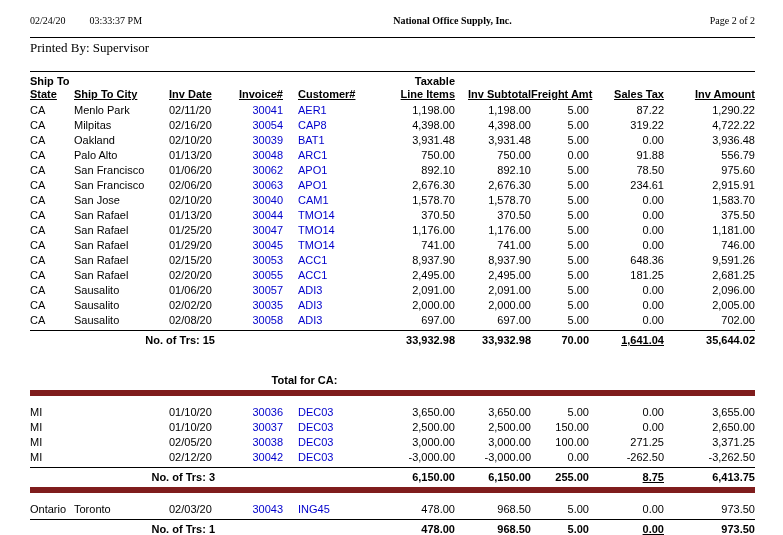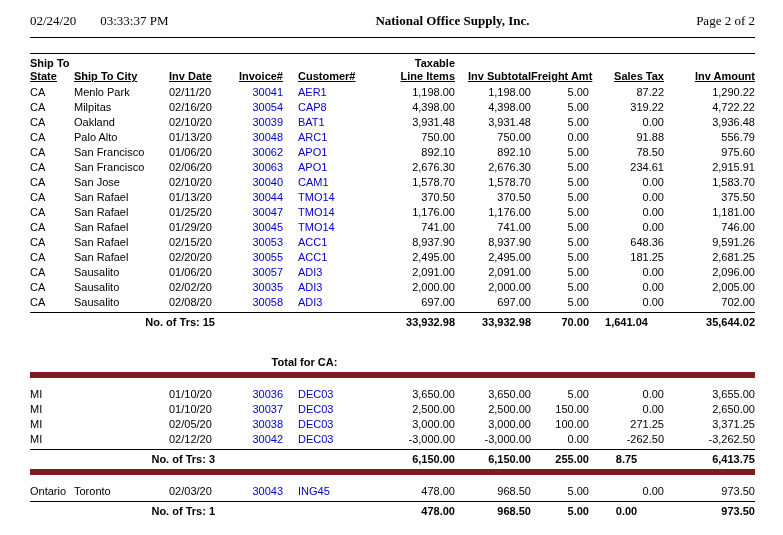--- a/index.html
+++ b/index.html
@@ -6,21 +6,21 @@
   html, body { margin: 0; padding: 0; background: #fff; }
   .page {
     width: 783px; height: 535px; background: #fff; overflow: hidden;
     font-family: "Liberation Sans", sans-serif; font-size: 11px; color: #000;
     padding: 0 28px 0 30px; position: relative;
   }
 
   
   .tophead {
     display: flex; align-items: baseline; padding-top: 13px;
-    font-family: "Liberation Serif", serif; font-size: 13px; line-height: 16px;
+    font-family: "Liberation Serif", serif; font-size: 10px; line-height: 16px;
   }
   .th-left { width: 230px; }
   .th-left .time { margin-left: 24px; }
   .th-center { flex: 1; text-align: center; font-weight: bold; }
   .th-right { width: 110px; text-align: right; }
   .rule1 { border-top: 1px solid #000; margin-top: 8px; }
   .printedby { font-family: "Liberation Serif", serif; font-size: 13px; line-height: 16px; margin-top: 2px; }
   .title {
     text-align: center; font-family: "Liberation Serif", serif; font-weight: bold;
     font-size: 17px; line-height: 21px; margin-top: 3px;
@@ -53,38 +53,39 @@
 
   .summary {
     margin-top: 2px; border-top: 1px solid #000; border-bottom: 6px solid #7f1d1d;
     font-weight: bold; padding: 2px 0; line-height: 15px;
   }
   .summary .trs    { grid-row: 1; grid-column: 2 / 4; text-align: right; padding-right: 16px; }
   .summary .tlabel { grid-row: 1; grid-column: 4 / 7; text-align: center; padding-right: 77px; margin-top: 40px; }
   .summary .sv1 { grid-row: 1; grid-column: 6 / 7;  text-align: right; }
   .summary .sv2 { grid-row: 1; grid-column: 7 / 8;  text-align: right; }
   .summary .sv3 { grid-row: 1; grid-column: 8 / 9;  text-align: right; }
-  .summary .sv4 { grid-row: 1; grid-column: 9 / 10; text-align: center; }
+  .summary .sv4 { grid-row: 1; grid-column: 9 / 10; text-align: right; text-decoration: underline; }
   .summary .sv5 { grid-row: 1; grid-column: 10 / 11; text-align: right; }
 </style>
 </head>
 <body>
 
 <div class="page">
 
   <div class="tophead">
     <div class="th-left">
       <span>02/24/20</span><span class="time">03:33:37 PM</span>
     </div>
     <div class="th-center">National Office Supply, Inc.</div>
     <div class="th-right">Page 2 of 2</div>
   </div>
 
   <div class="rule1"></div>
 
+  <div class="printedby">Printed By: Supervisor</div>
 
 
   <div class="grid thead">
     <div class="hc al">
       <span class="l1">Ship To</span>
       <span class="u">State</span>
     </div>
     <div class="hc al">
       <span class="u">Ship To City</span>
     </div>

